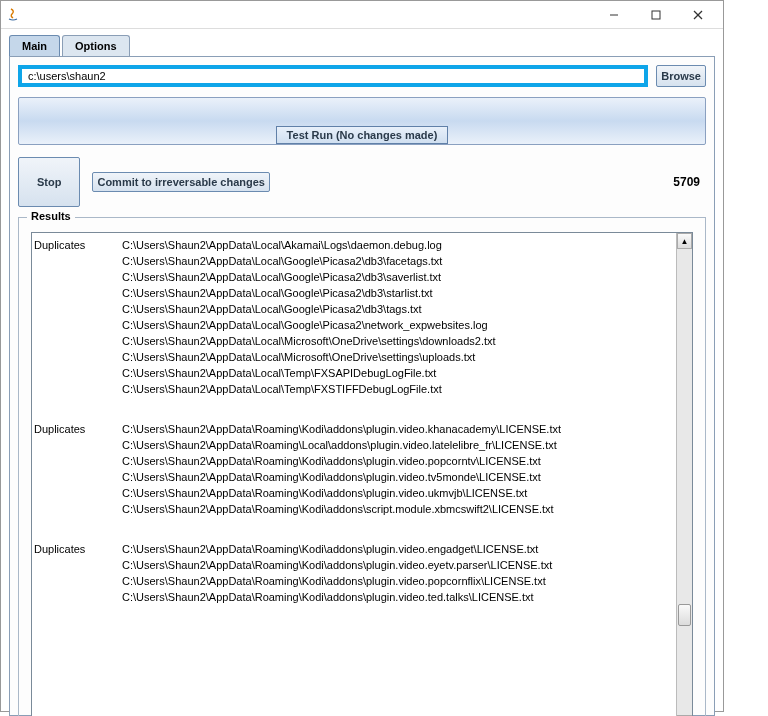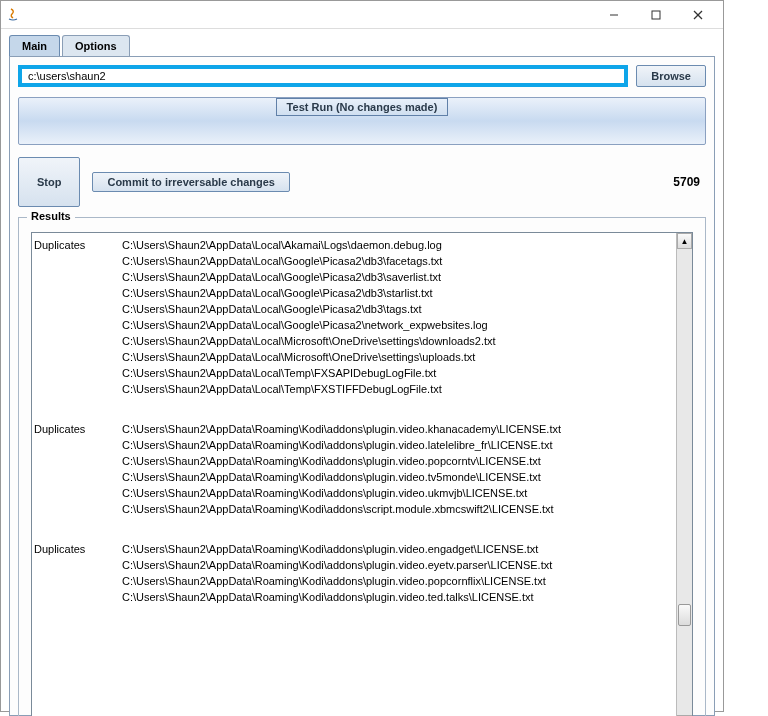--- a/index.html
+++ b/index.html
@@ -8,22 +8,22 @@
 .titlebar { height: 28px; display: flex; align-items: center; padding: 0 4px; border-bottom: 1px solid #ddd; }
 .java-icon { width: 16px; height: 16px; display: inline-flex; align-items: center; justify-content: center; }
 .win-controls { margin-left: auto; display: flex; }
 .win-btn { width: 42px; height: 24px; display: flex; align-items: center; justify-content: center; cursor: pointer; }
 .tab-row { display: flex; padding: 6px 8px 0 8px; background: #fff; }
 .tab { padding: 4px 12px; border: 1px solid #8a9eb6; background: #dce6f0; font-size: 11px; font-weight: bold; cursor: pointer; margin-right: 2px; border-bottom: none; border-radius: 3px 3px 0 0; }
 .tab.active { background: #c5d7ea; border-color: #6b8bb0; }
 .tab-panel { border: 1px solid #8a9eb6; margin: 0 8px 8px 8px; padding: 8px; height: 660px; background: #fdfdfd; }
 .path-row { display: flex; gap: 8px; margin-bottom: 10px; }
 .path-input { flex: 1; height: 22px; border: 4px solid #0ea5e9; padding: 2px 6px; font-size: 11px; background: #fff; }
-.swing-btn { background: linear-gradient(#f0f4f9, #d6e2ef); border: 1px solid #6b8bb0; padding: 3px 14px; font-size: 11px; font-weight: bold; color: #2a3a4a; cursor: pointer; border-radius: 2px; }
-.test-run-bar { height: 48px; border: 1px solid #8aa0c0; background: linear-gradient(#eaf1fa 0%, #c8daf0 50%, #eaf1fa 100%); display: flex; align-items: flex-start; justify-content: center; margin-bottom: 12px; border-radius: 2px; }
+.swing-btn { background: linear-gradient(#f0f4f9, #d6e2ef); border: 1px solid #6b8bb0; padding: 3px 4px; font-size: 11px; font-weight: bold; color: #2a3a4a; cursor: pointer; border-radius: 2px; }
+.test-run-bar { height: 48px; border: 1px solid #8aa0c0; background: linear-gradient(#eaf1fa 0%, #c8daf0 50%, #eaf1fa 100%); display: flex; align-items: flex-end; justify-content: center; margin-bottom: 12px; border-radius: 2px; }
 .test-run-inner { border: 1px solid #6080a8; background: linear-gradient(#e8f0fa, #d0dff0); padding: 2px 10px; font-size: 11px; font-weight: bold; color: #2a3a4a; }
 .action-row { display: flex; align-items: center; gap: 12px; margin-bottom: 10px; }
 .count { margin-left: auto; font-size: 12px; font-weight: bold; padding-right: 6px; }
 .results-fieldset { border: 1px solid #aab8c8; height: 544px; position: relative; }
 .results-legend { position: absolute; top: -8px; left: 8px; background: #fdfdfd; padding: 0 4px; font-size: 11px; font-weight: bold; }
 .results-scroll-wrap { position: absolute; top: 14px; left: 12px; right: 12px; bottom: 12px; border: 1px solid #7a8a99; background: #fff; display: flex; flex-direction: column; }
 .results-body { flex: 1; overflow: hidden; display: flex; }
 .results-content { flex: 1; overflow: hidden; padding: 4px 2px; }
 .vscroll { width: 16px; background: #e8e8e8; border-left: 1px solid #bbb; display: flex; flex-direction: column; }
 .sc-btn { height: 16px; background: linear-gradient(#fafafa,#dcdcdc); border: 1px solid #aaa; display: flex; align-items: center; justify-content: center; font-size: 8px; cursor: pointer; }
@@ -107,21 +107,21 @@
                   <div class="dup-file">C:\Users\Shaun2\AppData\Local\Microsoft\OneDrive\settings\downloads2.txt</div>
                   <div class="dup-file">C:\Users\Shaun2\AppData\Local\Microsoft\OneDrive\settings\uploads.txt</div>
                   <div class="dup-file">C:\Users\Shaun2\AppData\Local\Temp\FXSAPIDebugLogFile.txt</div>
                   <div class="dup-file">C:\Users\Shaun2\AppData\Local\Temp\FXSTIFFDebugLogFile.txt</div>
                 </div>
               </div>
               <div class="dup-group">
                 <div class="dup-label">Duplicates</div>
                 <div class="dup-files">
                   <div class="dup-file">C:\Users\Shaun2\AppData\Roaming\Kodi\addons\plugin.video.khanacademy\LICENSE.txt</div>
-                  <div class="dup-file">C:\Users\Shaun2\AppData\Roaming\Kodi\addons\plugin.video.latelelibre_fr\LICENSE.txt</div>
+                  <div class="dup-file">C:\Users\Shaun2\AppData\Roaming\Local\addons\plugin.video.latelelibre_fr\LICENSE.txt</div>
                   <div class="dup-file">C:\Users\Shaun2\AppData\Roaming\Kodi\addons\plugin.video.popcorntv\LICENSE.txt</div>
                   <div class="dup-file">C:\Users\Shaun2\AppData\Roaming\Kodi\addons\plugin.video.tv5monde\LICENSE.txt</div>
                   <div class="dup-file">C:\Users\Shaun2\AppData\Roaming\Kodi\addons\plugin.video.ukmvjb\LICENSE.txt</div>
                   <div class="dup-file">C:\Users\Shaun2\AppData\Roaming\Kodi\addons\script.module.xbmcswift2\LICENSE.txt</div>
                 </div>
               </div>
               <div class="dup-group">
                 <div class="dup-label">Duplicates</div>
                 <div class="dup-files">
                   <div class="dup-file">C:\Users\Shaun2\AppData\Roaming\Kodi\addons\plugin.video.engadget\LICENSE.txt</div>

